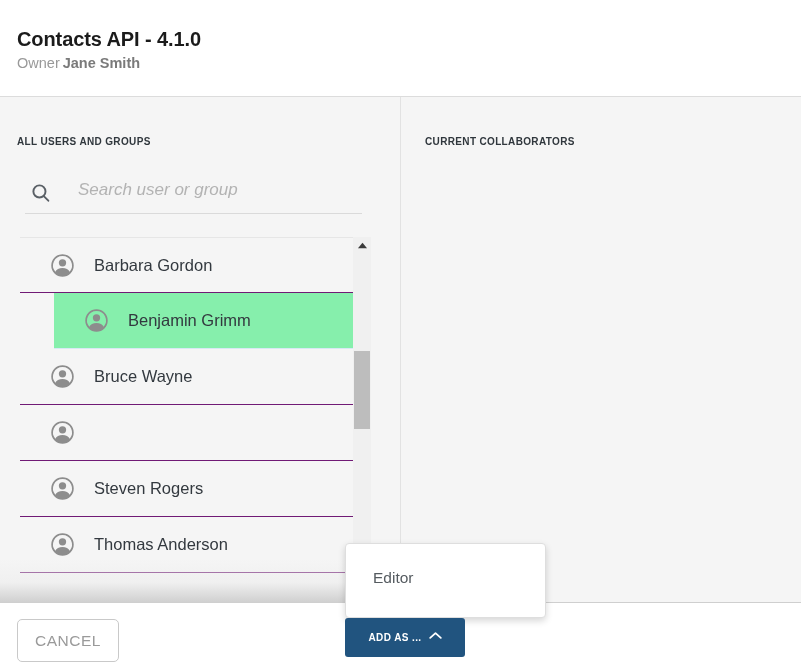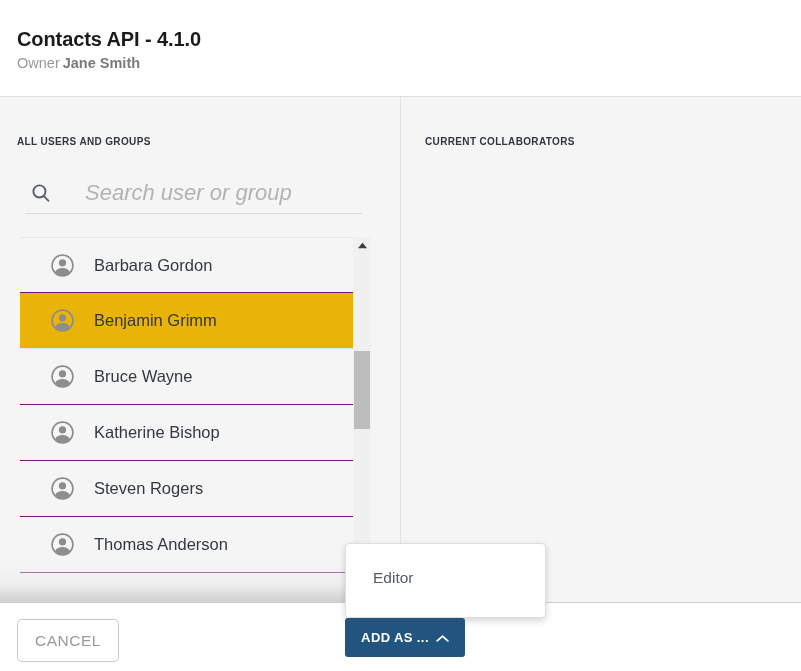--- a/index.html
+++ b/index.html
@@ -96,26 +96,26 @@
     background: #dadada;
   }
   .search-icon {
     position: absolute;
     left: 5px; top: 8px;
     width: 22px; height: 22px;
     color: #5a6066;
   }
   .search-input {
     position: absolute;
-    left: 60px; top: 2px;
+    left: 53px; top: 2px;
     width: 270px;
     border: none; outline: none;
     background: transparent;
     font-family: "Liberation Sans", sans-serif;
-    font-size: 22px;
+    font-size: 17px;
     font-style: italic;
     color: #3a3a3a;
     padding: 4px 0;
   }
   .search-input::placeholder {
     color: #b3b3b3;
     font-style: italic;
     opacity: 1;
   }
 
@@ -128,21 +128,21 @@
 
   .list-row {
     position: relative;
     height: 56px;
     border-bottom: 1px solid #701a75;
     display: flex;
     align-items: center;
     box-sizing: border-box;
   }
   .list-row.first { border-top: 1px solid #e6e6e6; }
-  .list-row.selected { background: #eab308; border-bottom-color: #d7e9f5; }
+  .list-row.selected { background: #86efac; border-bottom-color: #d7e9f5; margin-left: 34px; }
 
   .avatar {
     width: 25px; height: 25px;
     margin-left: 30px;
     flex: 0 0 auto;
     color: #8d8d8d;
   }
   .row-name {
     margin-left: 19px;
     font-size: 16.5px;
@@ -227,21 +227,21 @@
     font-size: 15.5px;
     color: #9a9a9a;
     letter-spacing: 0.5px;
   }
   .btn-addas {
     left: 345px; top: 618px;
     width: 120px; height: 39px;
     background: #21547f;
     border-radius: 3px;
     color: #ffffff;
-    font-size: 13px;
+    font-size: 10px;
     font-weight: bold;
     letter-spacing: 0.4px;
     gap: 7px;
     z-index: 45;
   }
   .chev-up { width: 13px; height: 13px; color: #ffffff; }
 </style>
 </head>
 <body>
 
@@ -302,21 +302,20 @@
         <span class="row-name">Bruce Wayne</span>
       </div>
 
       <div class="list-row">
         <span class="avatar">
           <svg viewBox="0 0 24 24" width="25" height="25" fill="currentColor">
             <path d="M12 1.2A10.8 10.8 0 1 0 12 22.8 10.8 10.8 0 0 0 12 1.2zm0 1.7a9.1 9.1 0 0 1 6.9 15.03c-.9-2.2-3.7-3.63-6.9-3.63s-6 1.43-6.9 3.63A9.1 9.1 0 0 1 12 2.9z"></path>
             <circle cx="12" cy="9.4" r="3.5"></circle>
           </svg>
         </span>
-        <span class="row-name">Katherine Bishop</span>
       </div>
 
       <div class="list-row">
         <span class="avatar">
           <svg viewBox="0 0 24 24" width="25" height="25" fill="currentColor">
             <path d="M12 1.2A10.8 10.8 0 1 0 12 22.8 10.8 10.8 0 0 0 12 1.2zm0 1.7a9.1 9.1 0 0 1 6.9 15.03c-.9-2.2-3.7-3.63-6.9-3.63s-6 1.43-6.9 3.63A9.1 9.1 0 0 1 12 2.9z"></path>
             <circle cx="12" cy="9.4" r="3.5"></circle>
           </svg>
         </span>
         <span class="row-name">Steven Rogers</span>

